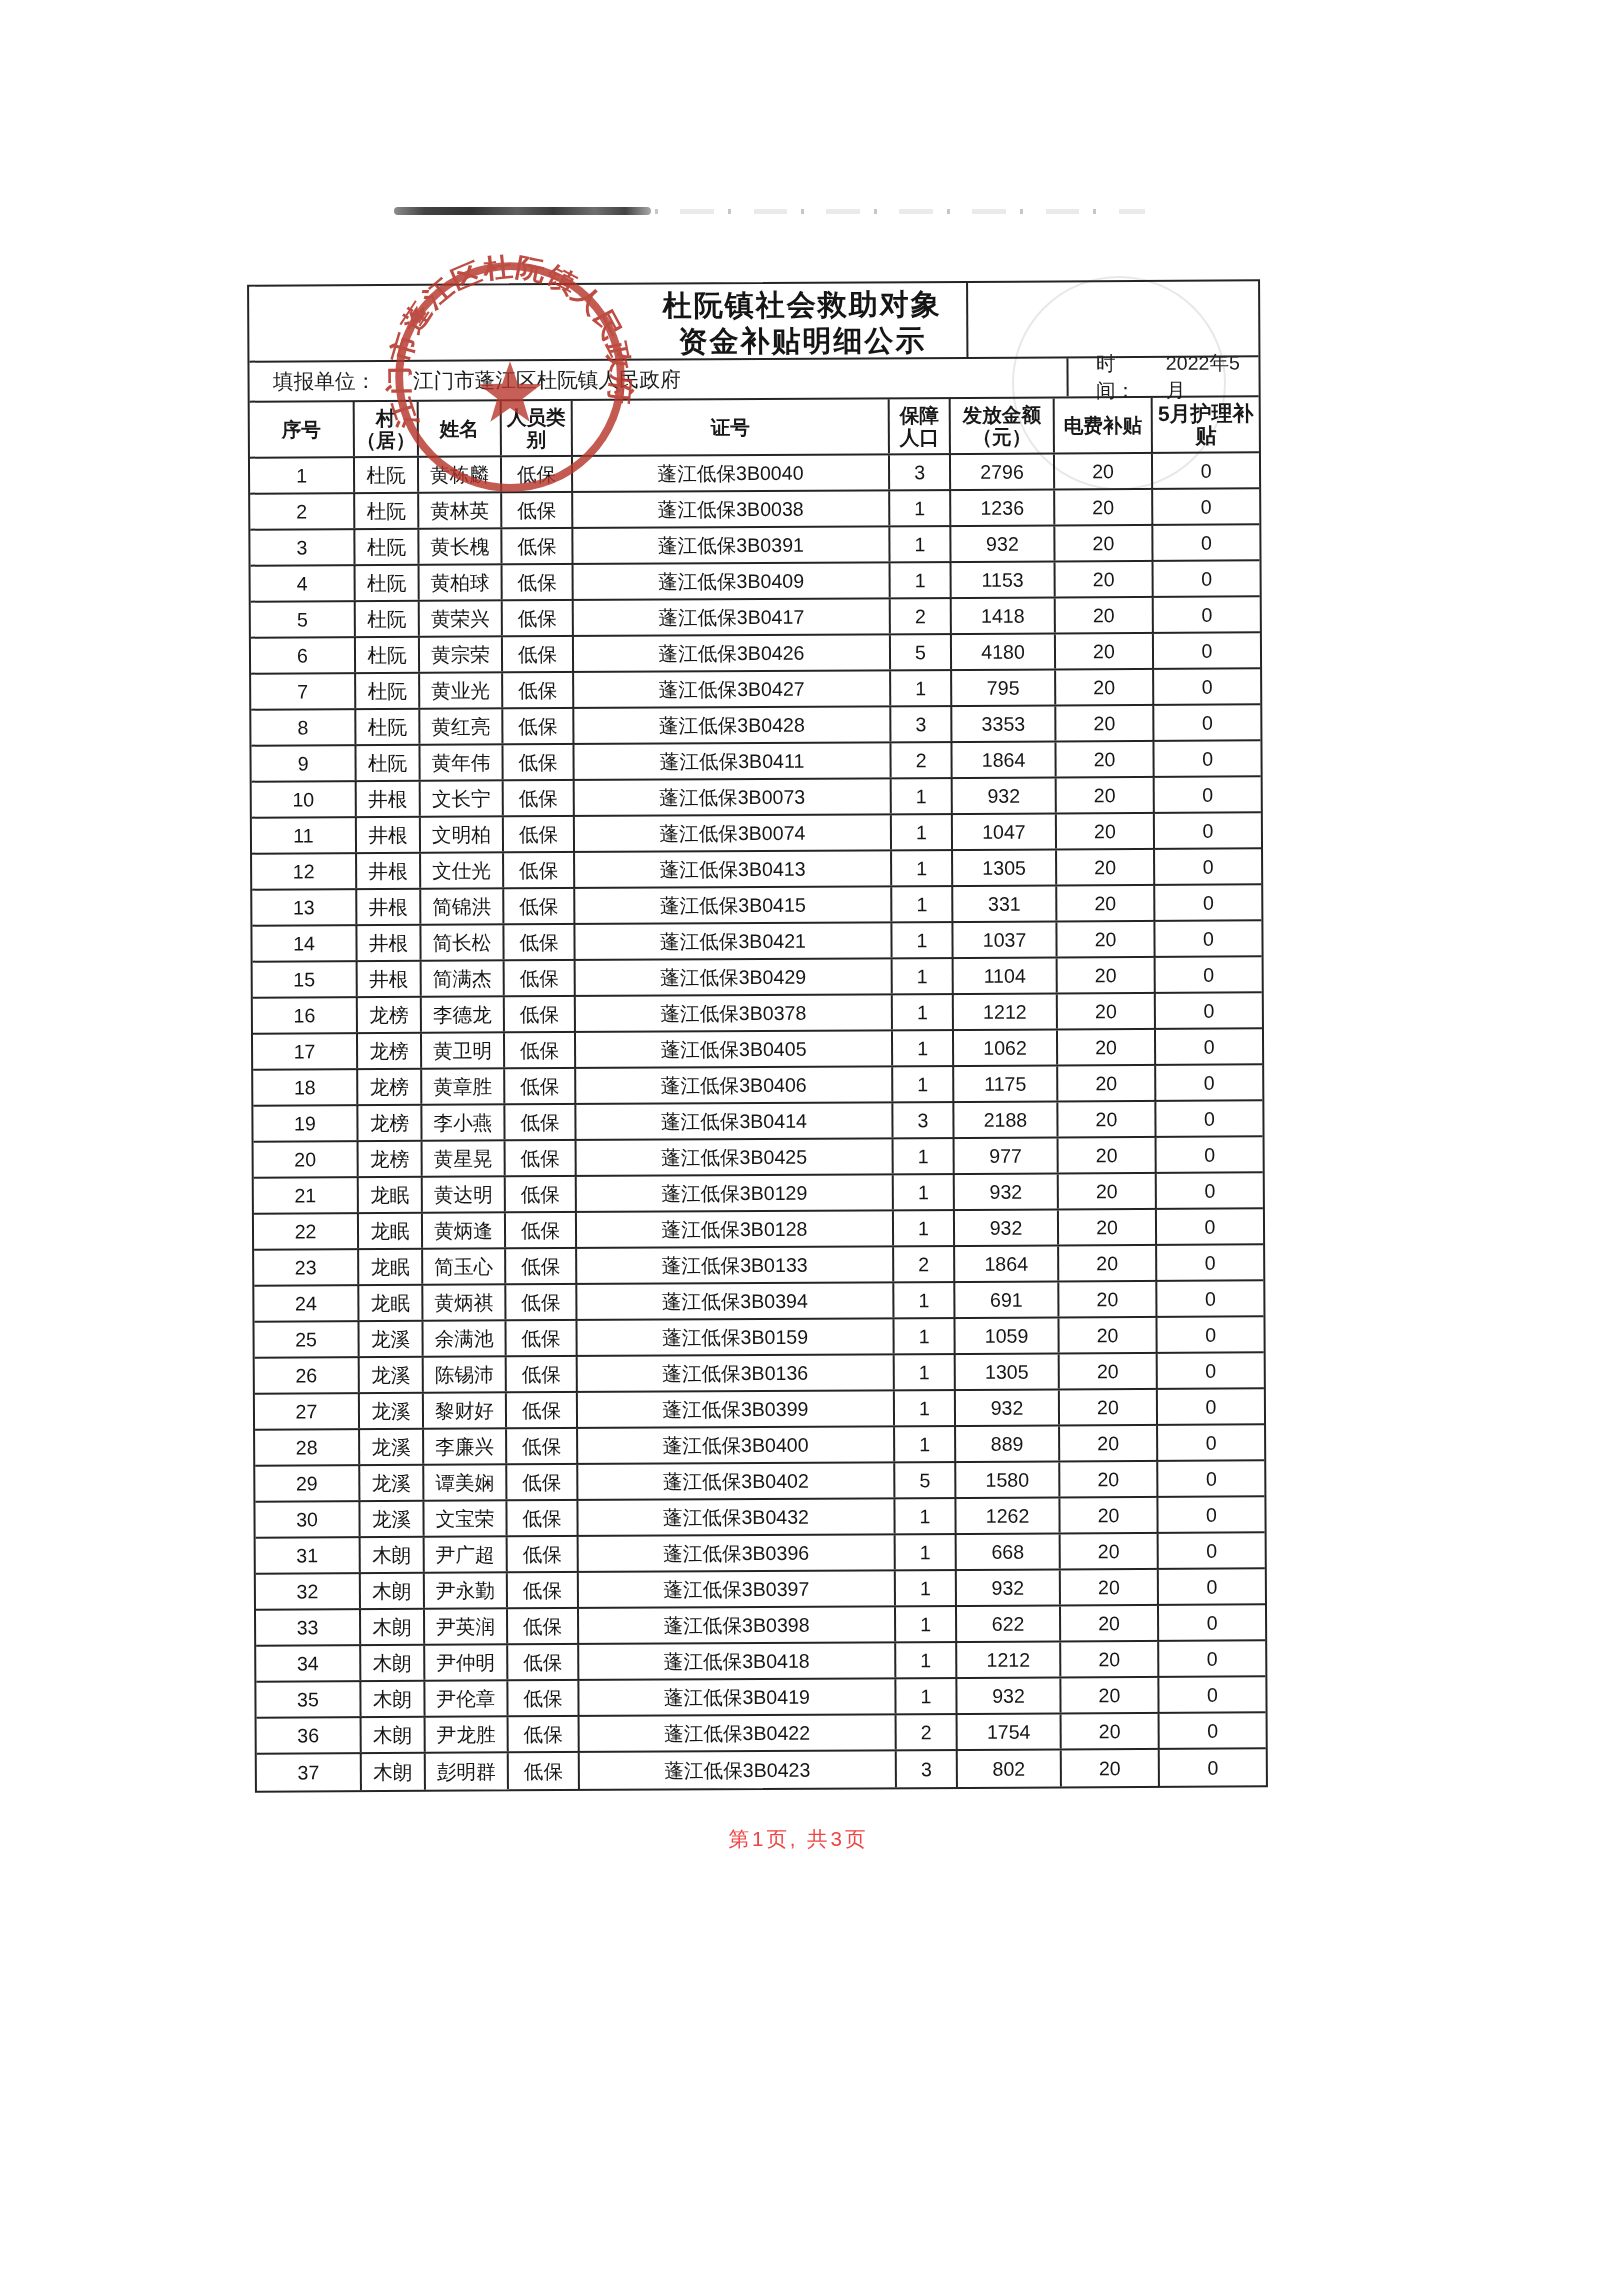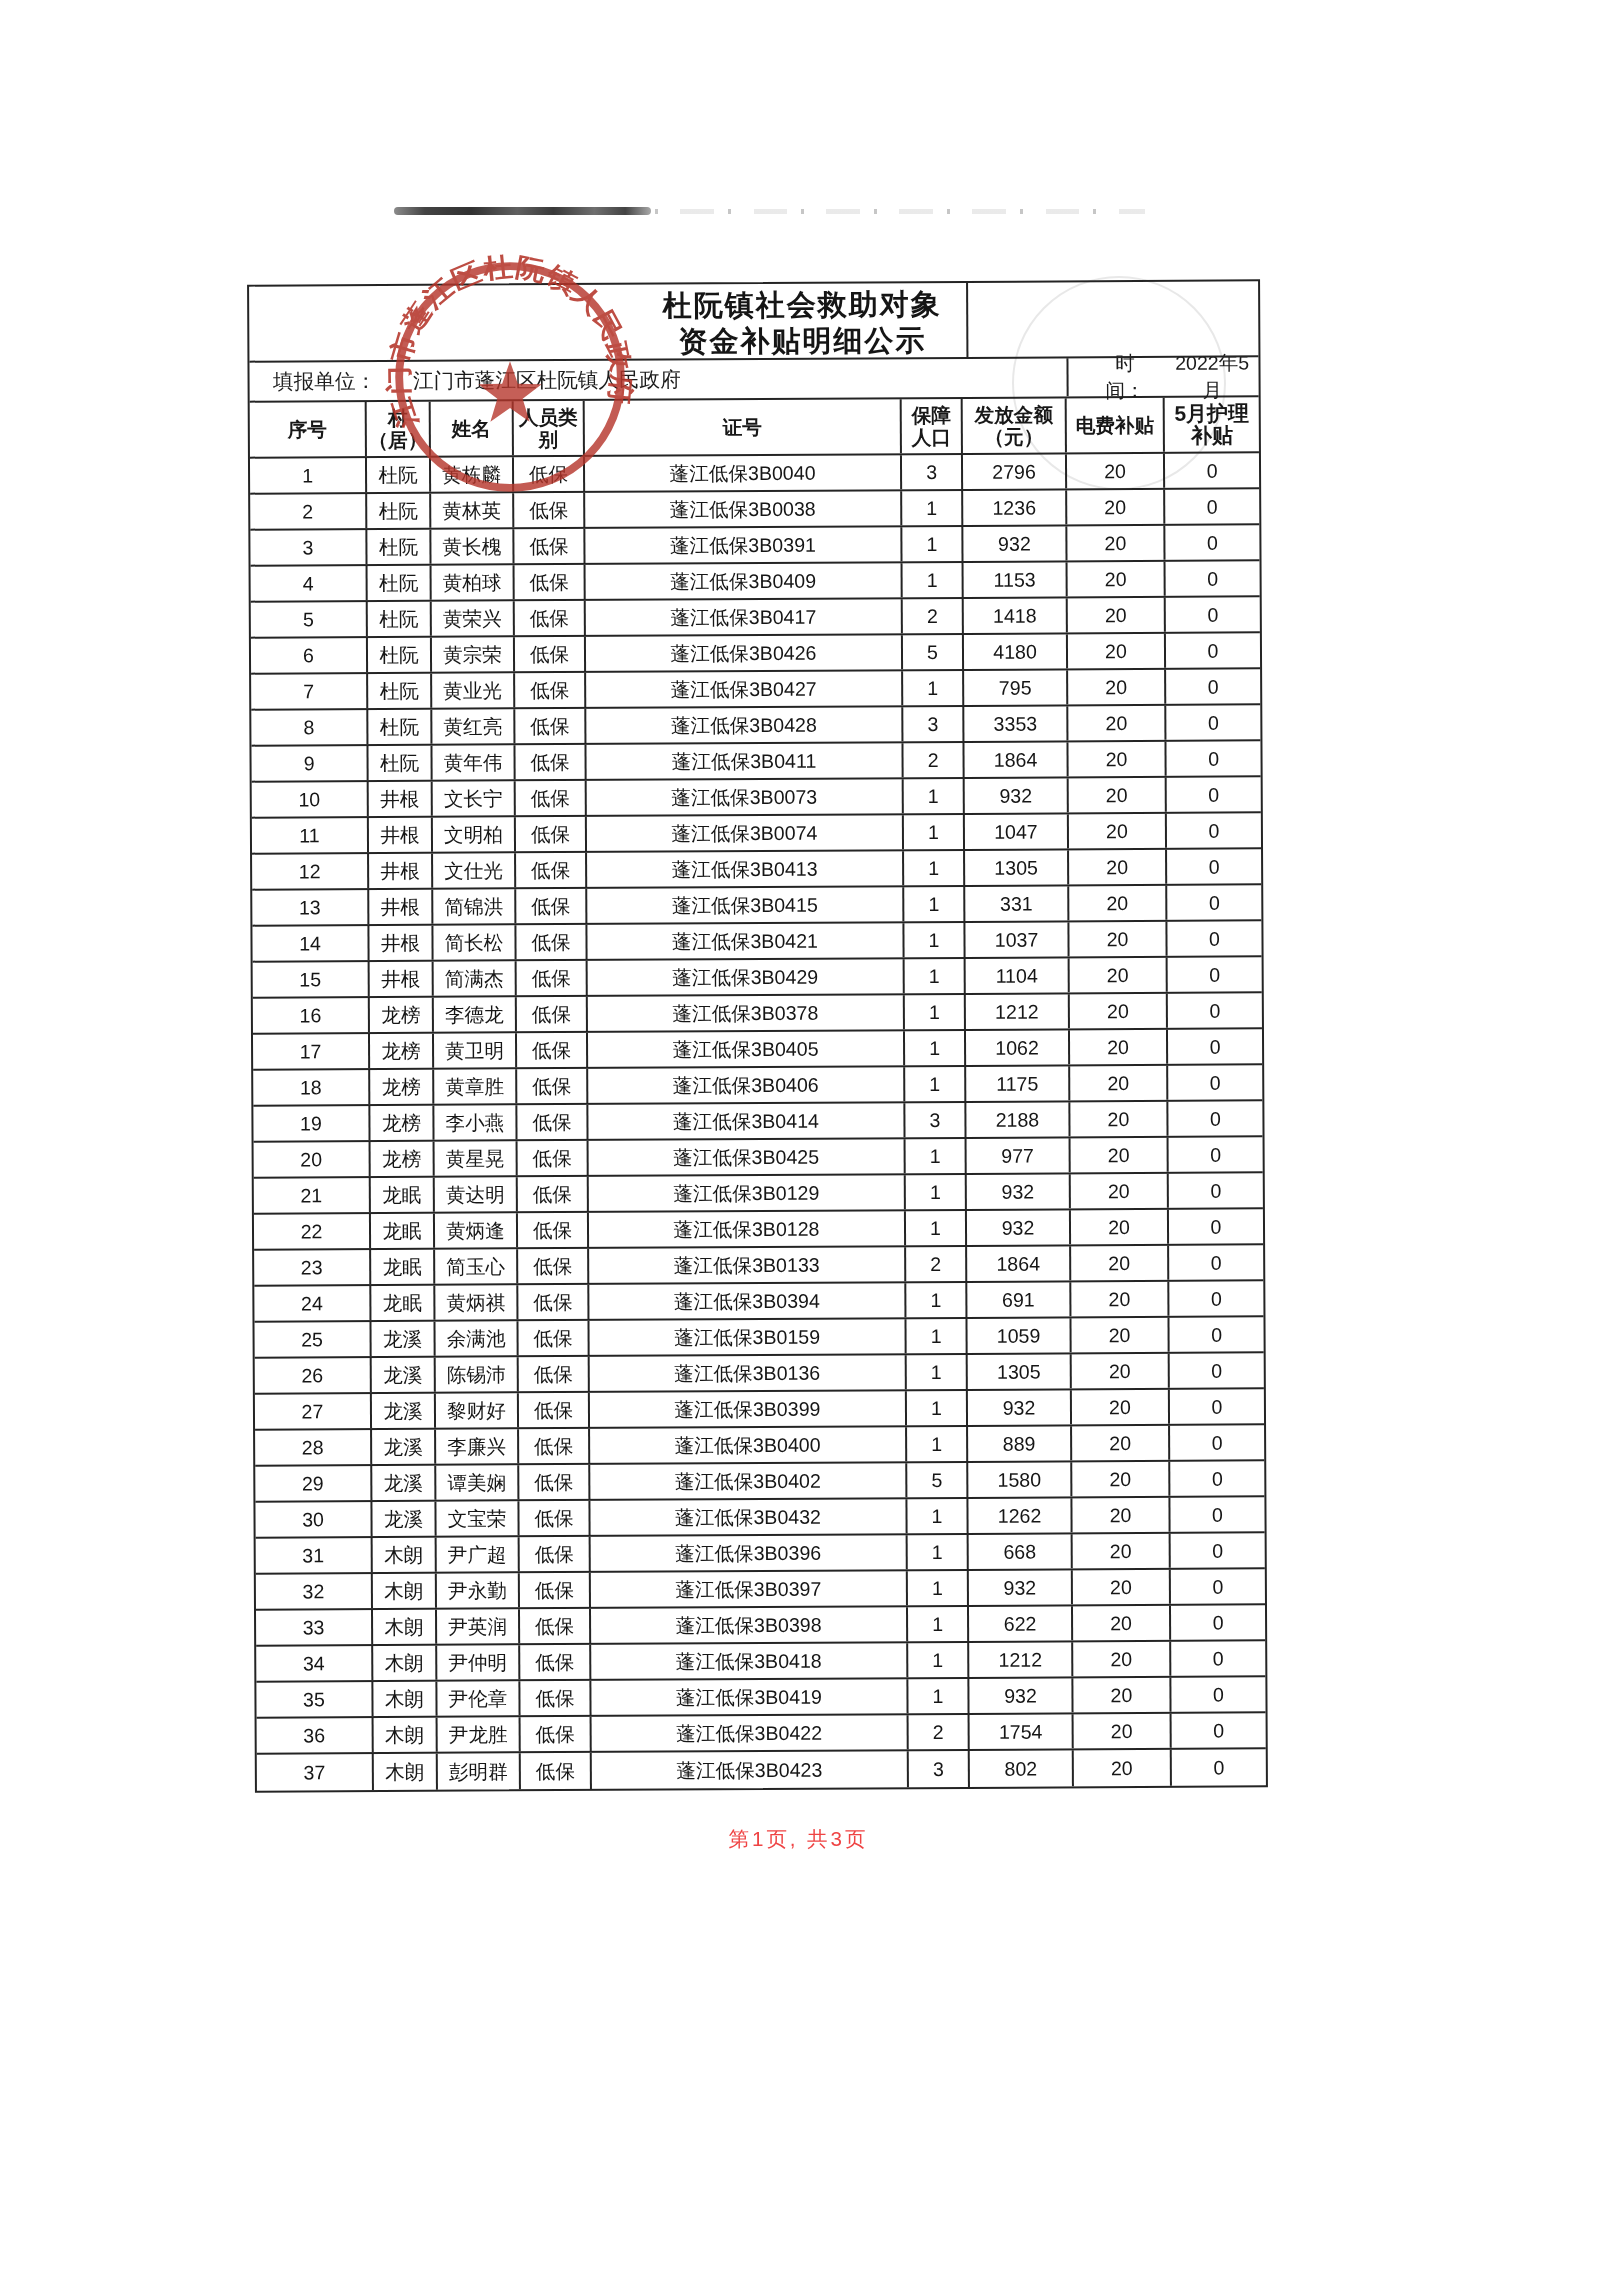--- a/index.html
+++ b/index.html
@@ -30,36 +30,36 @@
   .gridbox{border:2.9px solid #242424;background:rgba(255,255,255,.0);}
   .trow-title{position:relative;height:76px;border-bottom:2px solid #242424;box-sizing:border-box;}
   .title-block{
     position:absolute;left:367px;top:2.9px;width:372px;text-align:center;
     font-size:29px;font-weight:700;letter-spacing:2px;line-height:36px;color:#151515;
   }
   .title-divider{position:absolute;left:717px;top:0;width:2px;height:100%;background:#242424;}
   .trow-meta{display:flex;height:40px;border-bottom:2px solid #242424;box-sizing:border-box;font-size:20.6px;}
   .meta-left{width:819px;box-sizing:border-box;border-right:2px solid #242424;display:flex;align-items:center;padding-left:23.5px;}
   .meta-left .val{margin-left:37px;}
-  .meta-right{flex:1;display:flex;align-items:center;padding-left:27.4px;font-size:19.6px;text-align:center;}
+  .meta-right{flex:1;display:flex;align-items:center;padding-left:27.4px;font-size:19.6px;}
   .meta-right .val{margin-left:11.8px;}
   .trow-head{display:flex;height:56px;border-bottom:2px solid #242424;box-sizing:border-box;}
   .hcell{
     display:flex;align-items:center;justify-content:center;text-align:center;
     font-size:19.6px;font-weight:600;line-height:22.5px;color:#181818;
     border-right:2px solid #242424;box-sizing:border-box;padding:0 2px;
   }
   .trow{display:flex;height:36px;border-bottom:2px solid #242424;box-sizing:border-box;}
   .trow:last-child{border-bottom:none;}
   .cell{
     display:flex;align-items:center;justify-content:center;text-align:center;
     font-size:19.6px;color:#161616;border-right:2px solid #242424;box-sizing:border-box;
     white-space:nowrap;overflow:visible;
   }
-  .c0{width:117px;}.c1{width:64px;}.c2{width:83px;}.c3{width:71px;}
+  .c0{width:105px;}.c1{width:64px;}.c2{width:83px;}.c3{width:71px;}
   .c4{width:317px;}.c5{width:61px;}.c6{width:104px;}.c7{width:98px;}
   .c8{flex:1;border-right:none !important;}
   .hcell.c8{font-size:21px;}
   
   .stamp{position:absolute;left:357px;top:224px;width:306px;height:306px;opacity:.88;}
   
   .footer-page{
     position:absolute;left:686px;top:1825px;width:225px;text-align:center;
     font-size:20.6px;letter-spacing:2.9px;color:#ef4444;
   }

